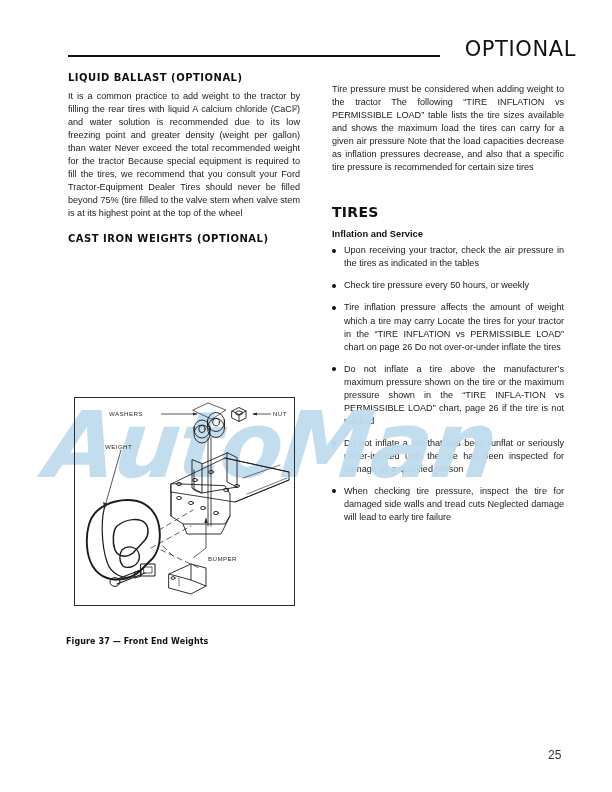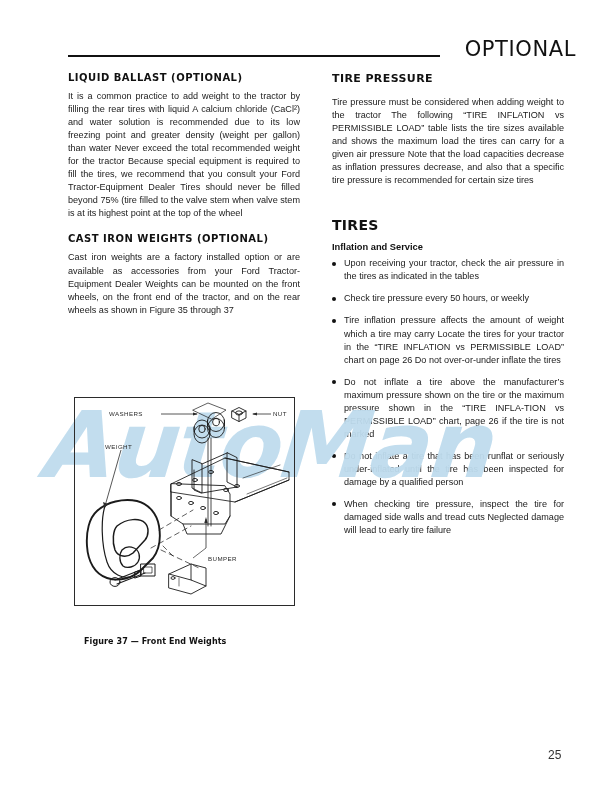--- a/index.html
+++ b/index.html
@@ -147,21 +147,21 @@
   }
   #figure-svg {
     position: absolute;
     left: 0;
     top: 0;
     width: 219px;
     height: 207px;
   }
   #figure-caption {
     position: absolute;
-    left: 84px;
+    left: 66px;
     top: 637px;
     font-family: "DejaVu Sans", sans-serif;
     font-size: 8px;
     font-weight: 700;
     letter-spacing: .1px;
     color: #111;
     z-index: 7;
   }
 
   
@@ -192,21 +192,20 @@
     <div id="header-rule"></div>
     <div id="header-title">OPTIONAL</div>
   </div>
 
   <div class="col" id="col-left">
 
     <h2 class="sec">LIQUID BALLAST (OPTIONAL)</h2>
     <p class="body">It is a common practice to add weight to the tractor by filling the rear tires with liquid  A calcium chloride (CaCl²) and water solution is recommended due to its low freezing point and greater density (weight per gallon) than water  Never exceed the total recommended weight for the tractor  Because special equipment is required to fill the tires, we recommend that you consult your Ford Tractor-Equipment Dealer  Tires should never be filled beyond 75% (tire filled to the valve stem when valve stem is at its highest point at the top of the wheel</p>
 
     <h2 class="sec" style="margin-top:13px;">CAST IRON WEIGHTS (OPTIONAL)</h2>
-    <p class="body tight">Cast iron weights are a factory installed option or are available as accessories from your Ford Tractor-Equipment Dealer  Weights can be mounted on the front wheels, on the front end of the tractor, and on the rear wheels as shown in Figure 35 through 37</p>
   </div>
 
   <div id="figure-box">
     <svg id="figure-svg" viewBox="0 0 219 207" xmlns="http://www.w3.org/2000/svg">
       <g fill="none" stroke="#1b1b1b" stroke-width="1" stroke-linejoin="round" stroke-linecap="round">
 
         <g stroke-width="0.9">
 
           <path d="M118 12 L133 5 L151 12 L137 21 Z" stroke-width="0.7"></path>
 
@@ -327,21 +326,20 @@
       <text class="fig-label" x="198" y="18">NUT</text>
       <text class="fig-label" x="30" y="51">WEIGHT</text>
       <text class="fig-label" x="133" y="163">BUMPER</text>
     </svg>
   </div>
 
   <div id="figure-caption">Figure 37 — Front End Weights</div>
 
   <div class="col" id="col-right">
 
-    <h2 class="sec" style="font-size:11px;letter-spacing:.4px;">TIRE PRESSURE</h2>
     <p class="body" style="margin-top:11px;">Tire pressure must be considered when adding weight to the tractor  The following “TIRE INFLATION vs  PERMISSIBLE LOAD” table lists the tire sizes available and shows the maximum load the tires can carry for a given air pressure  Note that the load capacities decrease as inflation pressures decrease, and also that a specific tire pressure is recommended for certain size tires</p>
 
     <h3 class="sub">TIRES</h3>
     <h3 class="sub2">Inflation and Service</h3>
 
     <ul class="bullets">
       <li>
         <span class="dot"></span>
         <span>Upon receiving your tractor, check the air pressure in the tires as indicated in the tables</span>
       </li>

